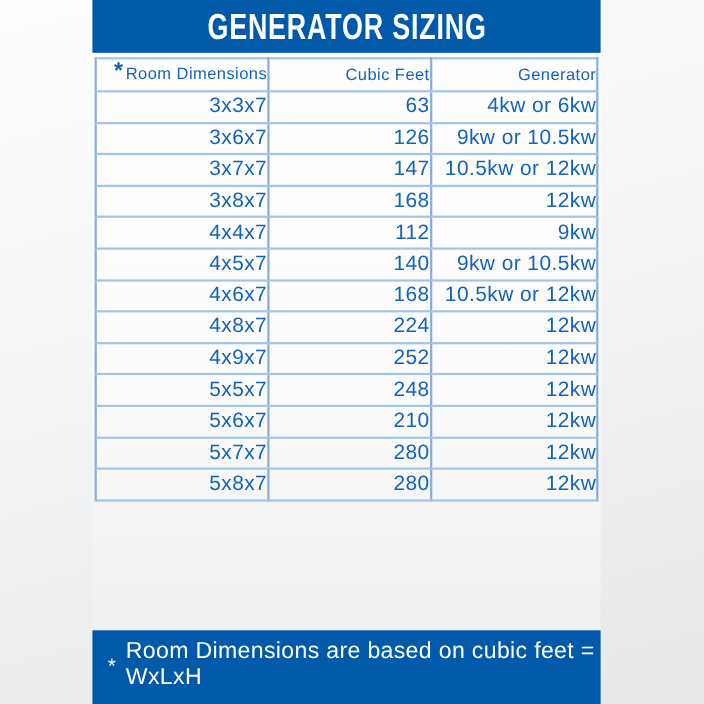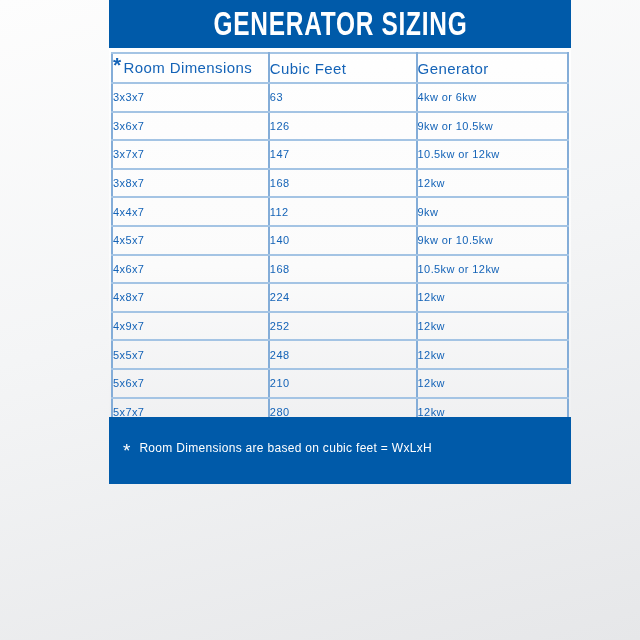--- a/index.html
+++ b/index.html
@@ -9,24 +9,24 @@
     height: 640px;
     overflow: hidden;
     font-family: "Liberation Sans", sans-serif;
   }
   body {
     background: linear-gradient(165deg, #fdfdfd 0%, #f4f5f6 45%, #e6e7e9 100%);
     position: relative;
   }
   .card {
     position: absolute;
-    left: 109px;
+    left: 84px;
     top: 0;
     width: 462px;
-    height: 484px;
+    height: 640px;
     background: linear-gradient(180deg, #ffffff 0%, #fbfbfb 55%, #ebecee 100%);
   }
   .title-bar {
     height: 48px;
     background: #005aa9;
     display: flex;
     align-items: center;
     justify-content: center;
   }
   .title-text {
@@ -43,34 +43,34 @@
   }
   table.sizing {
     width: 100%;
     border-collapse: collapse;
     table-layout: fixed;
   }
   table.sizing th, table.sizing td {
     border: 2px solid #84add8;
     border-top-color: #a4c4e4;
     border-bottom-color: #a4c4e4;
-    text-align: left;
+    text-align: right;
     color: #1463b7;
     letter-spacing: 0.4px;
     padding: 0;
     background: transparent;
     font-weight: normal;
   }
   table.sizing th {
     height: 28px;
     font-size: 15px;
   }
   table.sizing td {
     height: 26.6px;
-    font-size: 11px;
+    font-size: 19px;
   }
   col.c1 { width: 34.4%; }
   col.c2 { width: 32.4%; }
   col.c3 { width: 33.2%; }
   .hdr-asterisk {
     font-size: 21px;
     font-weight: bold;
     position: relative;
     top: -3px;
     margin-right: 2px;
@@ -91,21 +91,21 @@
     padding-bottom: 6px;
     color: #ffffff;
   }
   .footer-asterisk {
     font-size: 19px;
     position: relative;
     top: 3px;
     margin-right: 9px;
   }
   .footer-text {
-    font-size: 12px;
+    font-size: 21px;
     letter-spacing: 0.3px;
   }
 </style>
 </head>
 <body>
 
 <div class="card">
 
   <div class="title-bar">
     <span class="title-text">GENERATOR SIZING</span>

